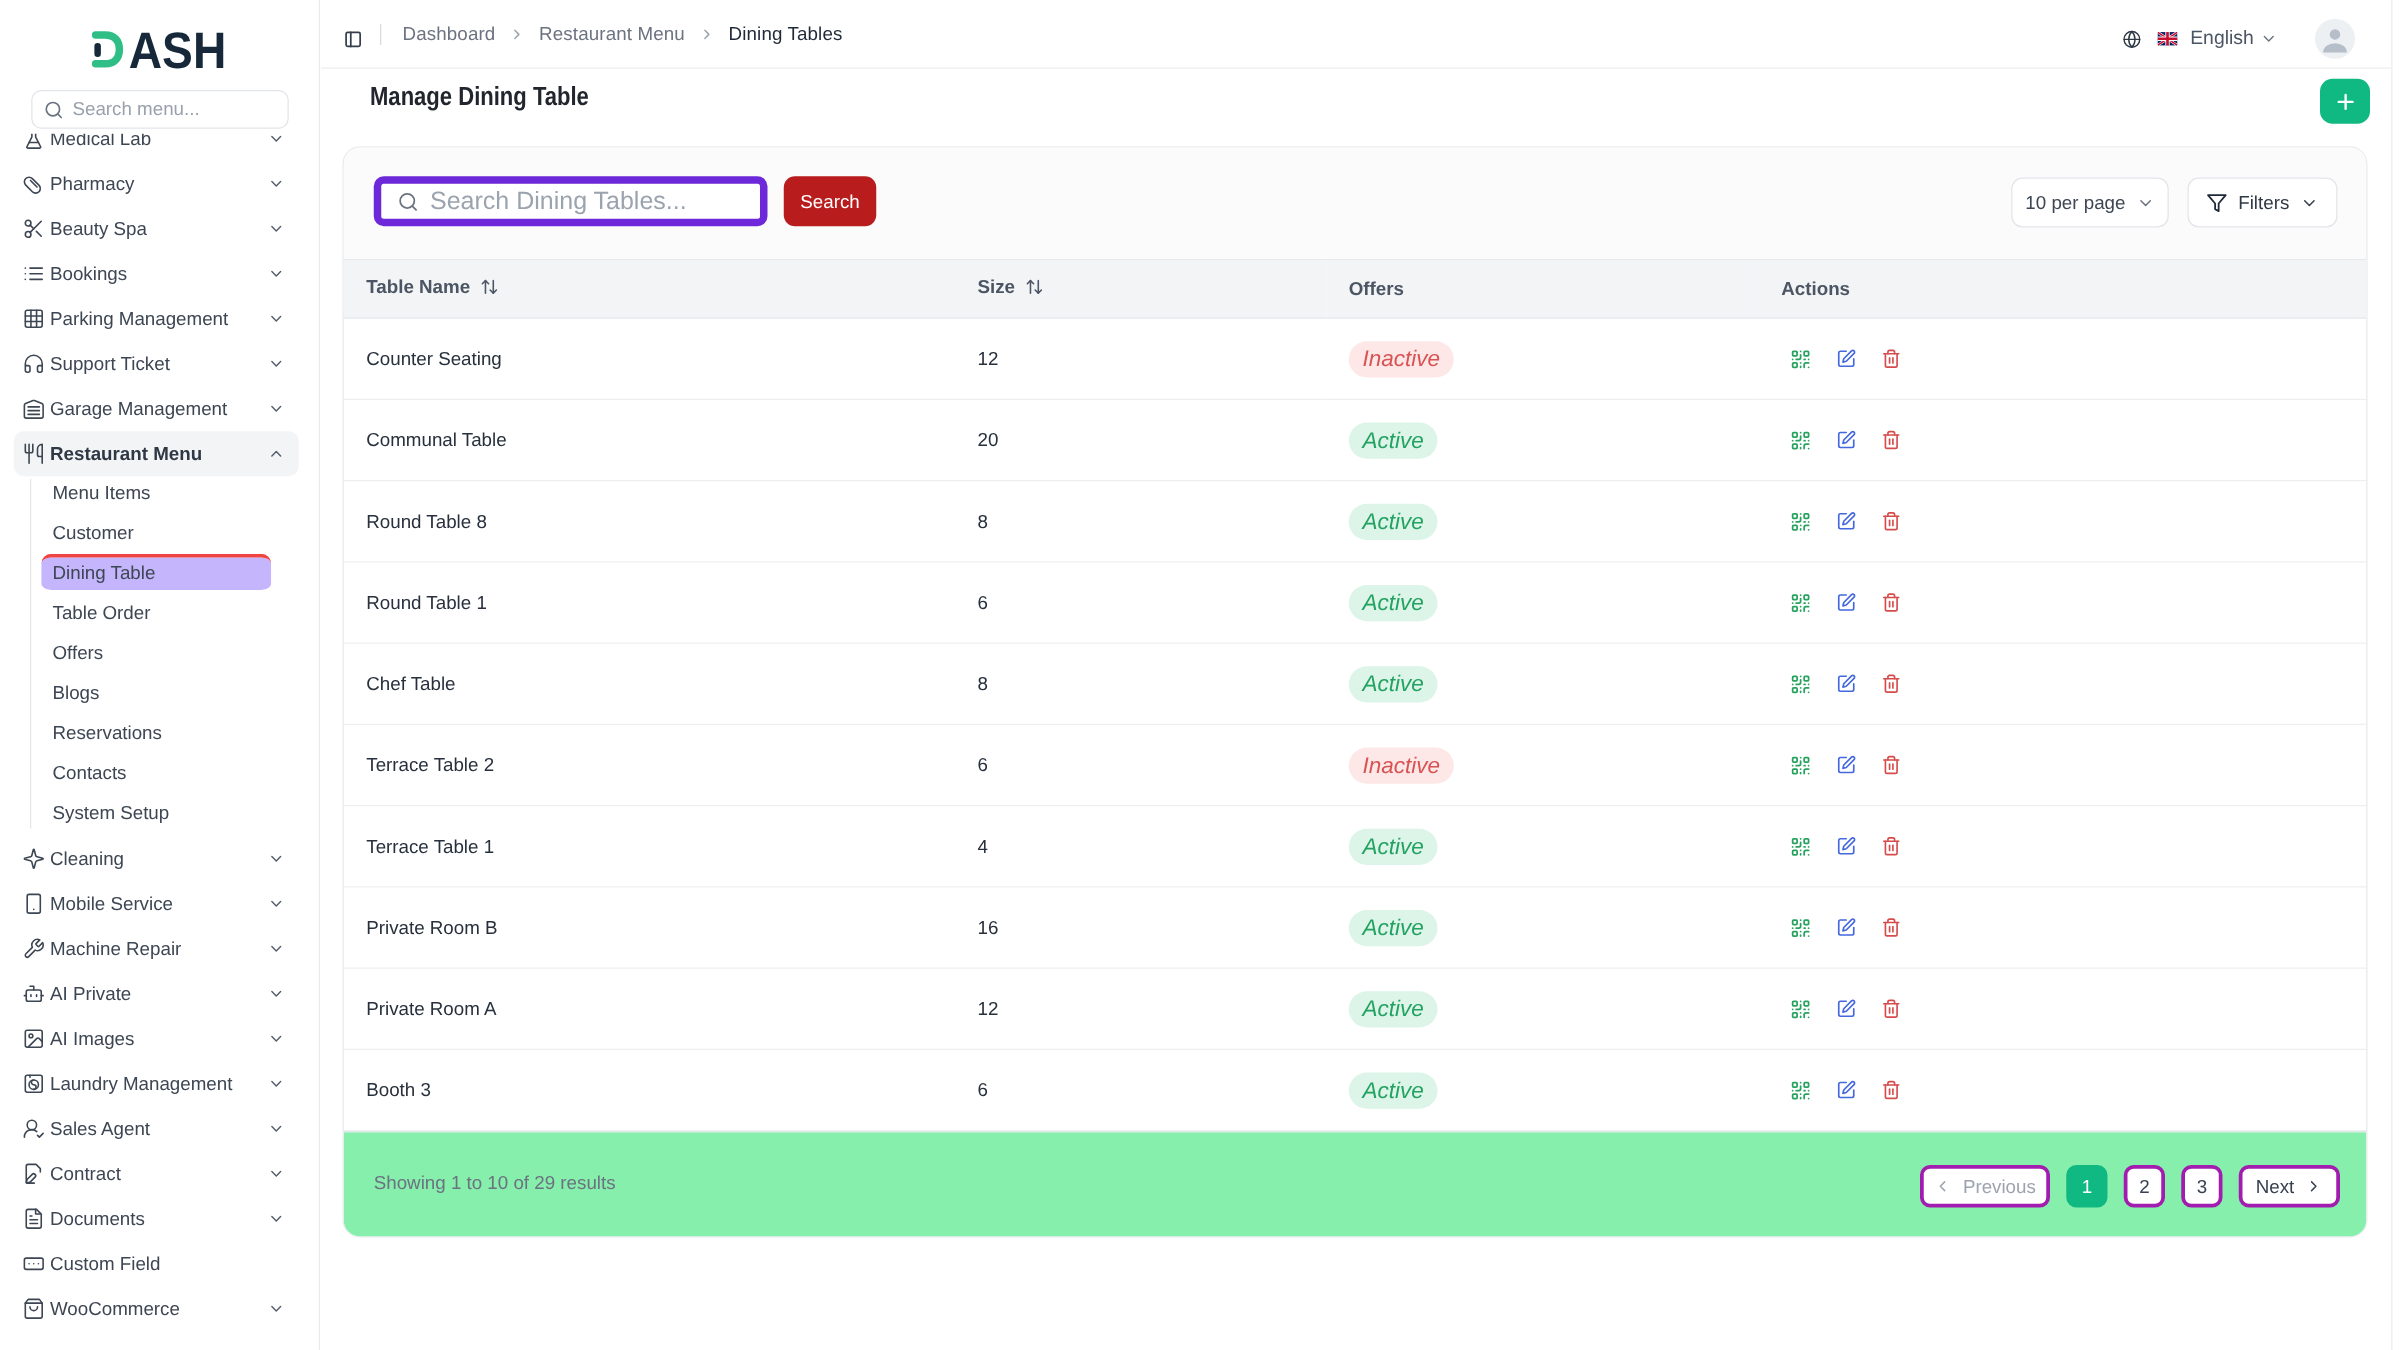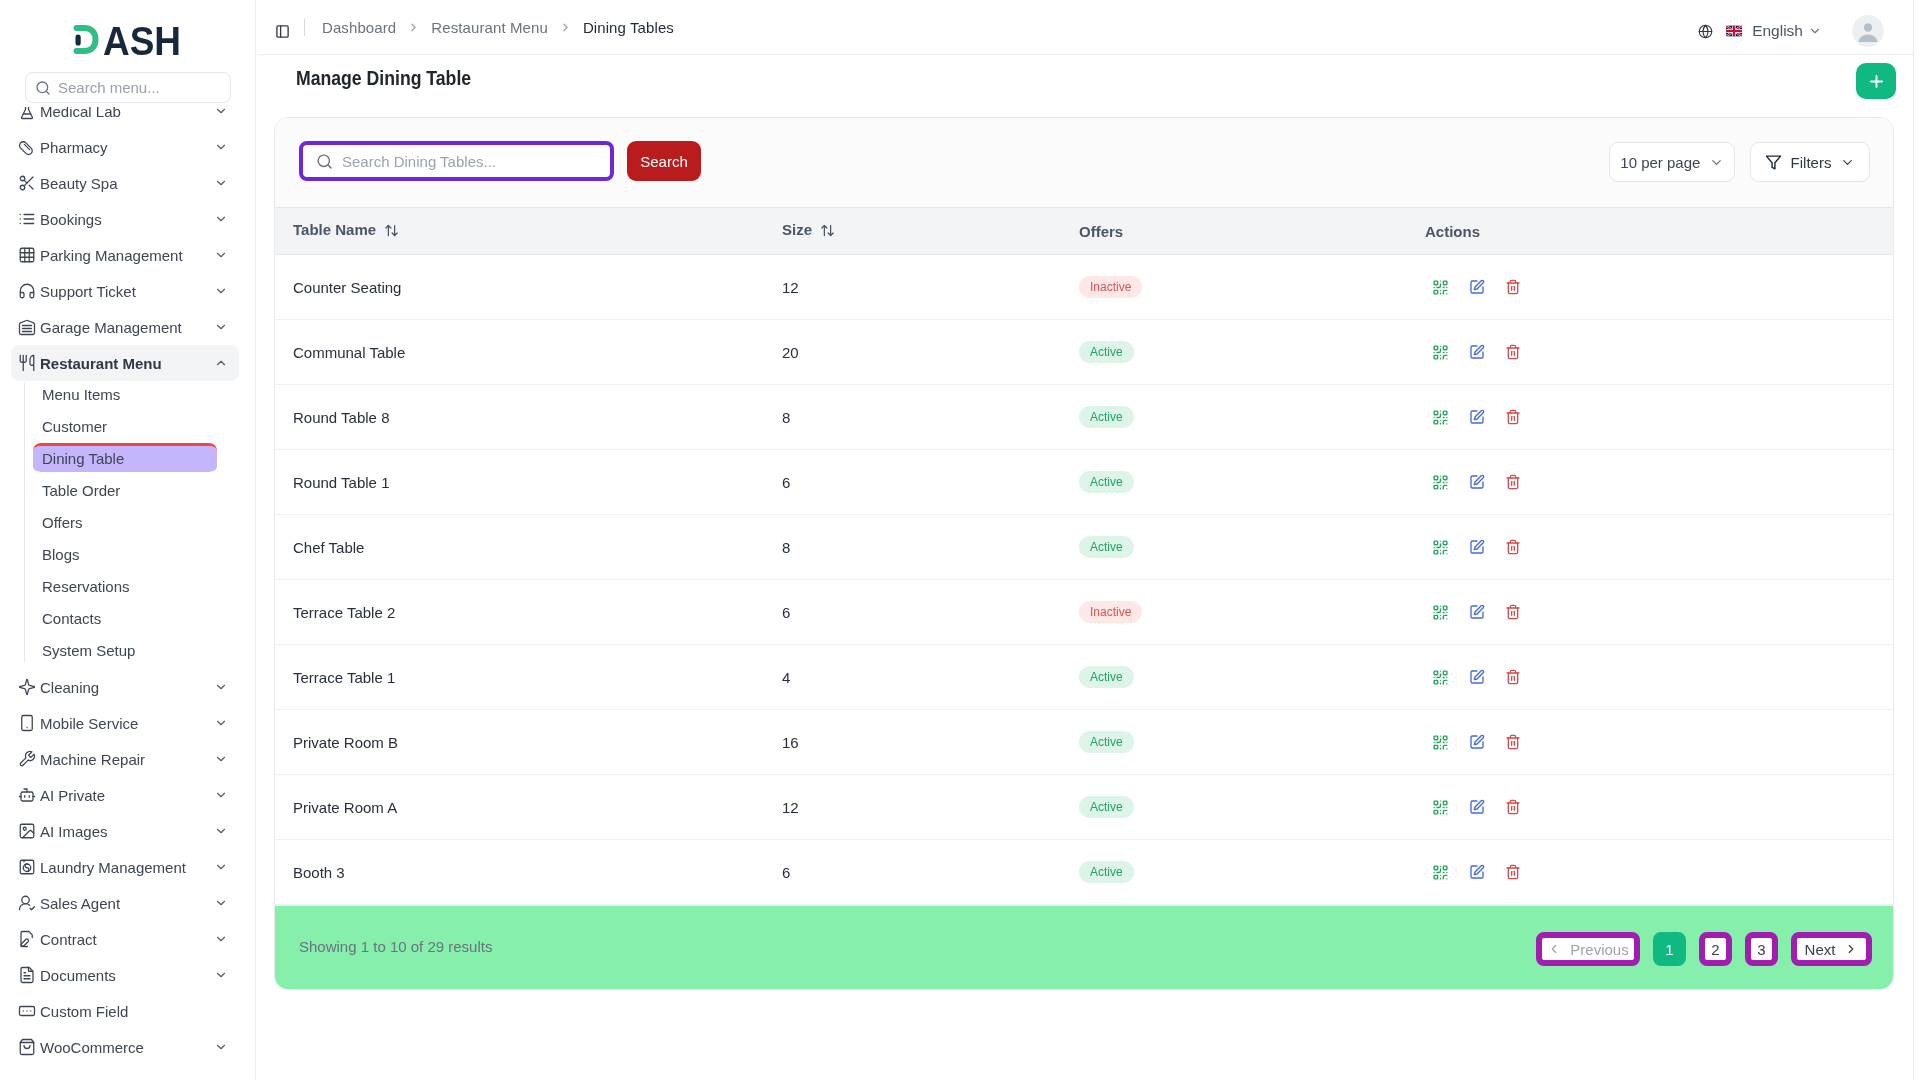--- a/index.html
+++ b/index.html
@@ -47,49 +47,49 @@
 #pagehead h1 { position:absolute; left:39px; top:11px; font-size:21px; color:#21262e;
   transform:scaleX(.84); transform-origin:left center; white-space:nowrap; }
 #addbtn { position:absolute; right:24px; top:8px; width:40px; height:36px; background:#10b981;
   border-radius:10px; display:flex; align-items:center; justify-content:center; }
 
 
 #card { position:absolute; left:274px; top:117px; width:1620px; height:873px;
   border:1px solid #e8eaed; border-radius:14px; background:#fff; overflow:hidden; }
 #cardhead { position:relative; height:89px; background:#fbfbfc; }
 #searchdt { position:absolute; left:24px; top:23px; width:315px; height:40px;
-  border:4px solid #6d28d9; border-radius:8px; background:#fff; display:flex; align-items:center;
-  padding-left:13px; color:#9aa3ae; font-size:15px; }
+  border:6px solid #6d28d9; border-radius:8px; background:#fff; display:flex; align-items:center;
+  padding-left:13px; color:#9aa3ae; font-size:20px; }
 #searchdt svg { margin-right:9px; }
 #searchbtn { position:absolute; left:352px; top:23px; width:74px; height:40px; background:#b91c1c;
   border-radius:9px; color:#fff; font-size:15px; display:flex; align-items:center; justify-content:center; }
 #perpage { position:absolute; right:158px; top:24px; width:126px; height:40px;
   border:1px solid #e2e5e9; border-radius:9px; background:#fff; display:flex; align-items:center;
   justify-content:center; font-size:15px; color:#3d4653; }
 #filters { position:absolute; right:23px; top:24px; width:120px; height:40px;
   border:1px solid #e2e5e9; border-radius:9px; background:#fff; display:flex; align-items:center;
   justify-content:center; font-size:15px; color:#2f3845; }
 
 
 table { border-collapse:collapse; width:1618px; table-layout:fixed; }
 col.c1{width:489px;} col.c2{width:297px;} col.c3{width:346px;} col.c4{width:486px;}
 thead th { height:47px; background:#f2f4f6; border-top:1px solid #e6e9ec; border-bottom:1px solid #e6e9ec;
   text-align:left; padding-left:18px; font-size:15px; color:#4b5563; font-weight:700; }
 tbody td { height:65px; border-bottom:1px solid #edeff2; padding-left:18px; font-size:15px; color:#27303c; }
 .sorti { display:inline-block; vertical-align:-3px; margin-left:8px; color:#4b5563; }
-.badge { display:inline-block; padding:4px 11px; border-radius:999px; font-size:12px; }
+.badge { display:inline-block; padding:4px 11px; border-radius:999px; font-size:18px;font-style:italic; }
 .badge.on { background:#dcf5e8; color:#23a262; }
 .badge.off { background:#fde7e7; color:#d85353; }
 .acticons { display:flex; align-items:center; gap:20px; margin-left:7px; }
 
 
 #cardfoot { position:relative; height:86px; background:#86efac; border-top:1px solid #e9ebee; }
 #showing { position:absolute; left:24px; top:32px; font-size:15px; color:#6b7280; }
 #pager { position:absolute; right:21px; top:26px; display:flex; align-items:center; gap:13px; }
-.pbtn { height:34px; border:6px solid #a21caf; border-radius:8px; background:#fff; display:flex;
+.pbtn { height:34px; border:3px solid #a21caf; border-radius:8px; background:#fff; display:flex;
   align-items:center; justify-content:center; font-size:15px; color:#374151; }
 .pbtn.prev { width:104px; color:#9ca3af; gap:9px; }
 .pbtn.next { width:81px; gap:9px; }
 .pbtn.num { width:33px; }
 .pbtn.cur { background:#10b981; border-color:#10b981; color:#fff; }
 
 #scrollbar { position:absolute; right:0; top:0; width:7px; height:1080px; background:#fff;
   border-left:1px solid #ebebeb; }
 </style>
 </head>

